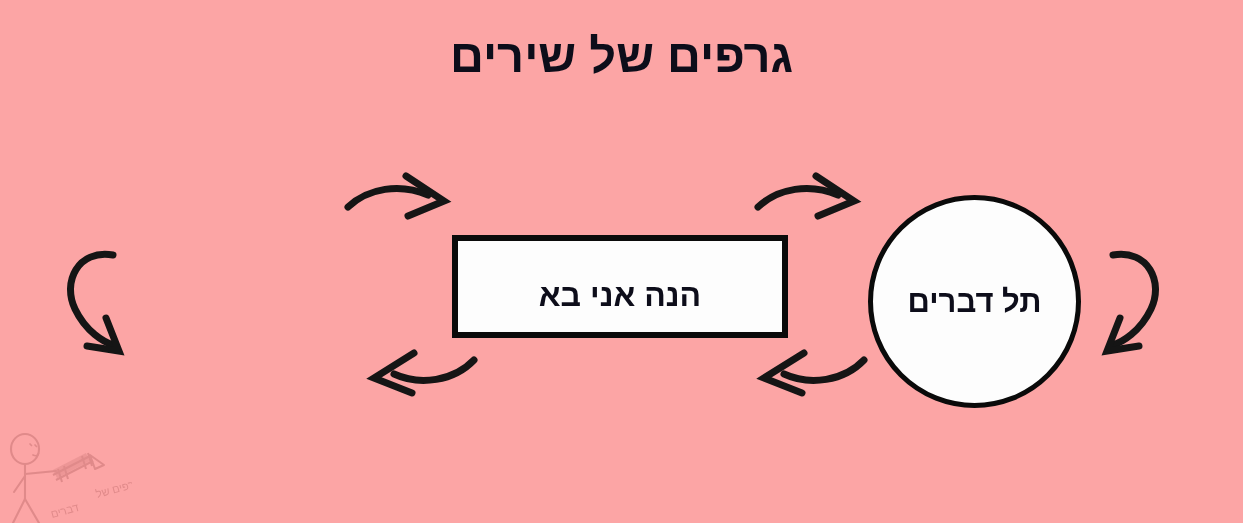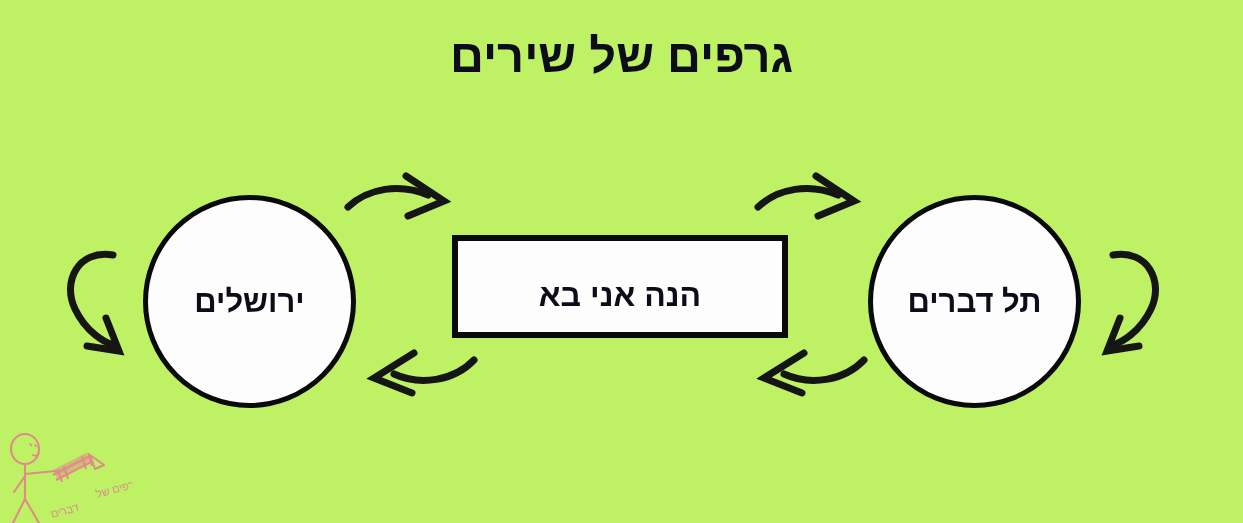--- a/index.html
+++ b/index.html
@@ -5,21 +5,21 @@
 <style>
   html, body {
     margin: 0;
     padding: 0;
     background: #ffffff;
   }
   #canvas {
     position: relative;
     width: 1243px;
     height: 523px;
-    background: #bef264;
+    background: #fca5a5;
     overflow: hidden;
     font-family: "Liberation Sans", "DejaVu Sans", sans-serif;
   }
 
   
   #title {
     position: absolute;
     left: 0;
     top: 28px;
     width: 1243px;
@@ -134,23 +134,20 @@
       <path d="M 113 255 C 78 249, 62 282, 75 309 C 86 332, 104 342, 113 345" fill="none" stroke="#151515" stroke-width="7" stroke-linecap="round"></path>
       <path d="M 106 318 L 119 351 L 87 346" fill="none" stroke="#151515" stroke-width="7" stroke-linecap="round" stroke-linejoin="miter"></path>
     </g>
 
     <g>
       <path d="M 1113 255 C 1148 249, 1164 282, 1151 309 C 1140 332, 1122 342, 1113 345" fill="none" stroke="#151515" stroke-width="7" stroke-linecap="round"></path>
       <path d="M 1120 318 L 1107 351 L 1139 346" fill="none" stroke="#151515" stroke-width="7" stroke-linecap="round" stroke-linejoin="miter"></path>
     </g>
   </svg>
 
-  <div id="node-jerusalem" class="node-circle">
-    <span class="node-label">ירושלים</span>
-  </div>
 
   <div id="node-center">
     <span class="node-label">הנה אני בא</span>
   </div>
 
   <div id="node-telaviv" class="node-circle">
     <span class="node-label">תל דברים</span>
   </div>
 
   <svg id="watermark" viewBox="0 0 132 99" xmlns="http://www.w3.org/2000/svg">

